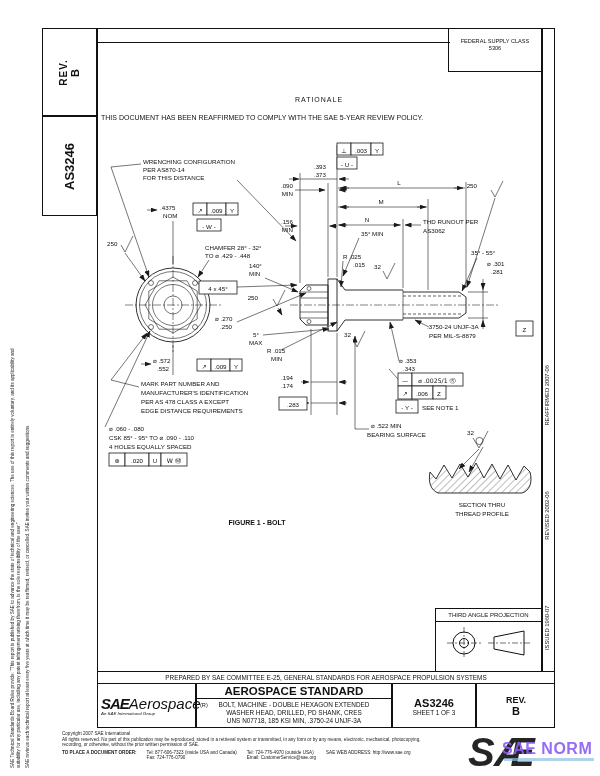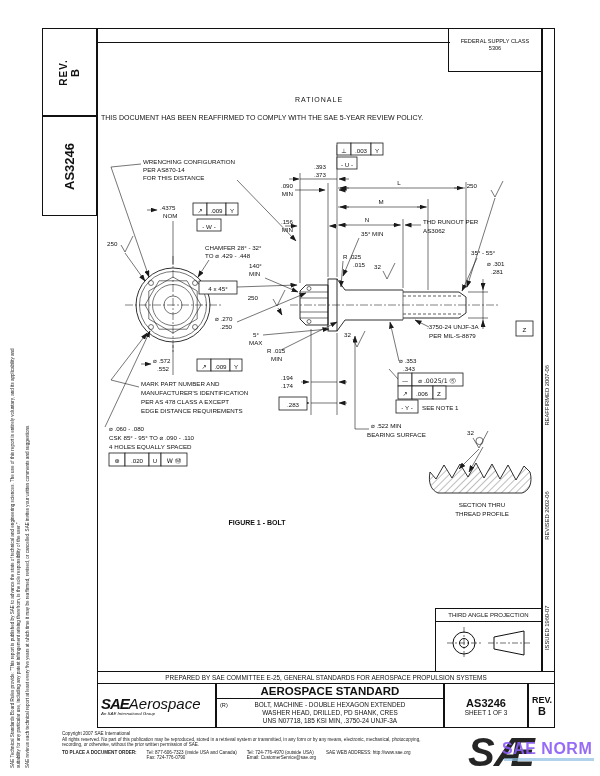--- a/index.html
+++ b/index.html
@@ -326,27 +326,27 @@
       <line x1="11" y1="21" x2="45" y2="21" stroke="#111" stroke-width="0.6" stroke-dasharray="6 2 2 2"></line>
       <line x1="28" y1="5" x2="28" y2="37" stroke="#111" stroke-width="0.6" stroke-dasharray="6 2 2 2"></line>
       <polygon points="58,15 88,9 88,33 58,27" fill="none" stroke="#111" stroke-width="1"></polygon>
       <line x1="52" y1="21" x2="95" y2="21" stroke="#111" stroke-width="0.6" stroke-dasharray="6 2 2 2"></line>
     </svg>
   </div>
 
   <div class="abs ctr" style="left:97px;top:671px;width:458px;height:13px;border-top:1.5px solid #111;border-bottom:1.5px solid #111;font-size:6.4px;">PREPARED BY SAE COMMITTEE E-25, GENERAL STANDARDS FOR AEROSPACE PROPULSION SYSTEMS</div>
 
   <div class="abs" style="left:97px;top:684px;width:458px;height:44px;display:flex;">
-    <div style="width:120px;border-right:2px solid #111;display:flex;flex-direction:column;justify-content:center;padding-left:4px;box-sizing:border-box;">
+    <div style="width:100px;border-right:2px solid #111;display:flex;flex-direction:column;justify-content:center;padding-left:4px;box-sizing:border-box;">
       <div style="font-style:italic;font-size:15px;line-height:15px;">
         <span style="font-weight:800;letter-spacing:-1px;">SAE</span><span style="font-weight:300;">Aerospace</span>
       </div>
       <div style="font-size:4.4px;font-style:italic;">An SAE International Group</div>
     </div>
-    <div style="width:228px;border-right:2px solid #111;box-sizing:border-box;position:relative;">
+    <div style="width:196px;border-right:2px solid #111;box-sizing:border-box;position:relative;">
       <div style="border-bottom:1.5px solid #111;text-align:center;font-weight:bold;font-size:11.5px;padding:1px 0;">AEROSPACE STANDARD</div>
       <span class="abs" style="left:3px;top:18px;font-size:5.6px;">(R)</span>
       <div style="text-align:center;font-size:6.4px;line-height:8px;padding-top:2px;">
         <div>BOLT, MACHINE - DOUBLE HEXAGON EXTENDED</div>
         <div>WASHER HEAD, DRILLED, PD SHANK, CRES</div>
         <div>UNS N07718, 185 KSI MIN, .3750-24 UNJF-3A</div>
       </div>
     </div>
     <div style="width:84px;border-right:2px solid #111;box-sizing:border-box;display:flex;flex-direction:column;align-items:center;justify-content:center;">
       <div style="font-weight:bold;font-size:11px;">AS3246</div>

